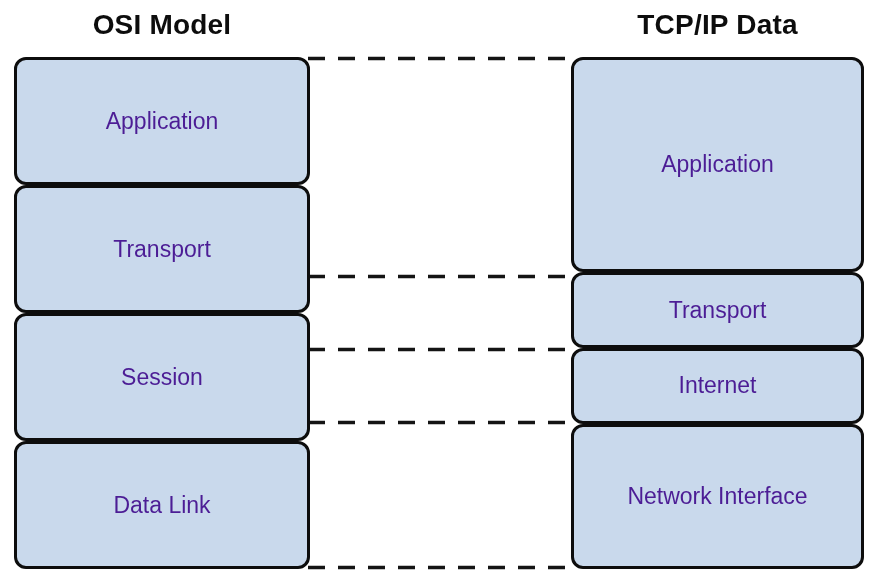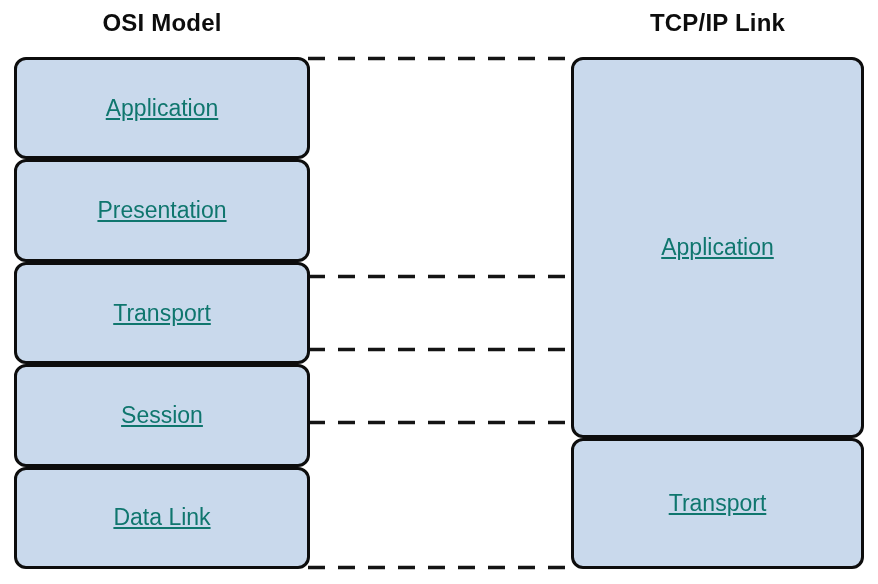--- a/index.html
+++ b/index.html
@@ -11,21 +11,21 @@
     position: relative;
     width: 878px;
     height: 584px;
     background: #ffffff;
     font-family: "Liberation Sans", sans-serif;
     overflow: hidden;
   }
   .col-title {
     position: absolute;
     top: 9px;
-    font-size: 24px;
+    font-size: 28px;
     font-weight: bold;
     color: #0d0d0d;
     text-align: center;
     letter-spacing: 0.2px;
   }
   .col-title.left  { left: 14px;  width: 296px; }
   .col-title.right { left: 571px; width: 293px; }
 
   .stack {
     position: absolute;
@@ -40,23 +40,22 @@
   .layer-box {
     box-sizing: border-box;
     flex: 1 1 0;
     background: #c9d9ec;
     border: 3px solid #0d0d0d;
     border-radius: 12px;
     display: flex;
     align-items: center;
     justify-content: center;
     font-size: 23px;
-    color: #0f766e;
+    color: #4c1d95;
     min-height: 0;
-    text-decoration: underline;
   }
   .grow-1 { flex-grow: 1; }
   .grow-2 { flex-grow: 2; }
   .grow-3 { flex-grow: 3; }
 
   .connectors {
     position: absolute;
     left: 0;
     top: 0;
     width: 878px;
@@ -69,36 +68,37 @@
     stroke-dasharray: 17 13;
   }
 </style>
 </head>
 <body>
 
 <div class="canvas">
 
   <div class="col-title left">OSI Model</div>
 
-  <div class="col-title right">TCP/IP Link</div>
+  <div class="col-title right">TCP/IP Data</div>
 
   <svg class="connectors" viewBox="0 0 878 584" xmlns="http://www.w3.org/2000/svg">
     <line x1="308" y1="58.5" x2="574" y2="58.5"></line>
     <line x1="308" y1="276.5" x2="574" y2="276.5"></line>
     <line x1="308" y1="349.5" x2="574" y2="349.5"></line>
     <line x1="308" y1="422.5" x2="574" y2="422.5"></line>
     <line x1="308" y1="567.5" x2="574" y2="567.5"></line>
   </svg>
 
   <div class="stack left-stack">
     <div class="layer-box">Application</div>
-    <div class="layer-box">Presentation</div>
     <div class="layer-box">Transport</div>
     <div class="layer-box">Session</div>
     <div class="layer-box">Data Link</div>
   </div>
 
   <div class="stack right-stack">
     <div class="layer-box grow-3">Application</div>
     <div class="layer-box grow-1">Transport</div>
+    <div class="layer-box grow-1">Internet</div>
+    <div class="layer-box grow-2">Network Interface</div>
   </div>
 
 </div>
 
 </body></html>

